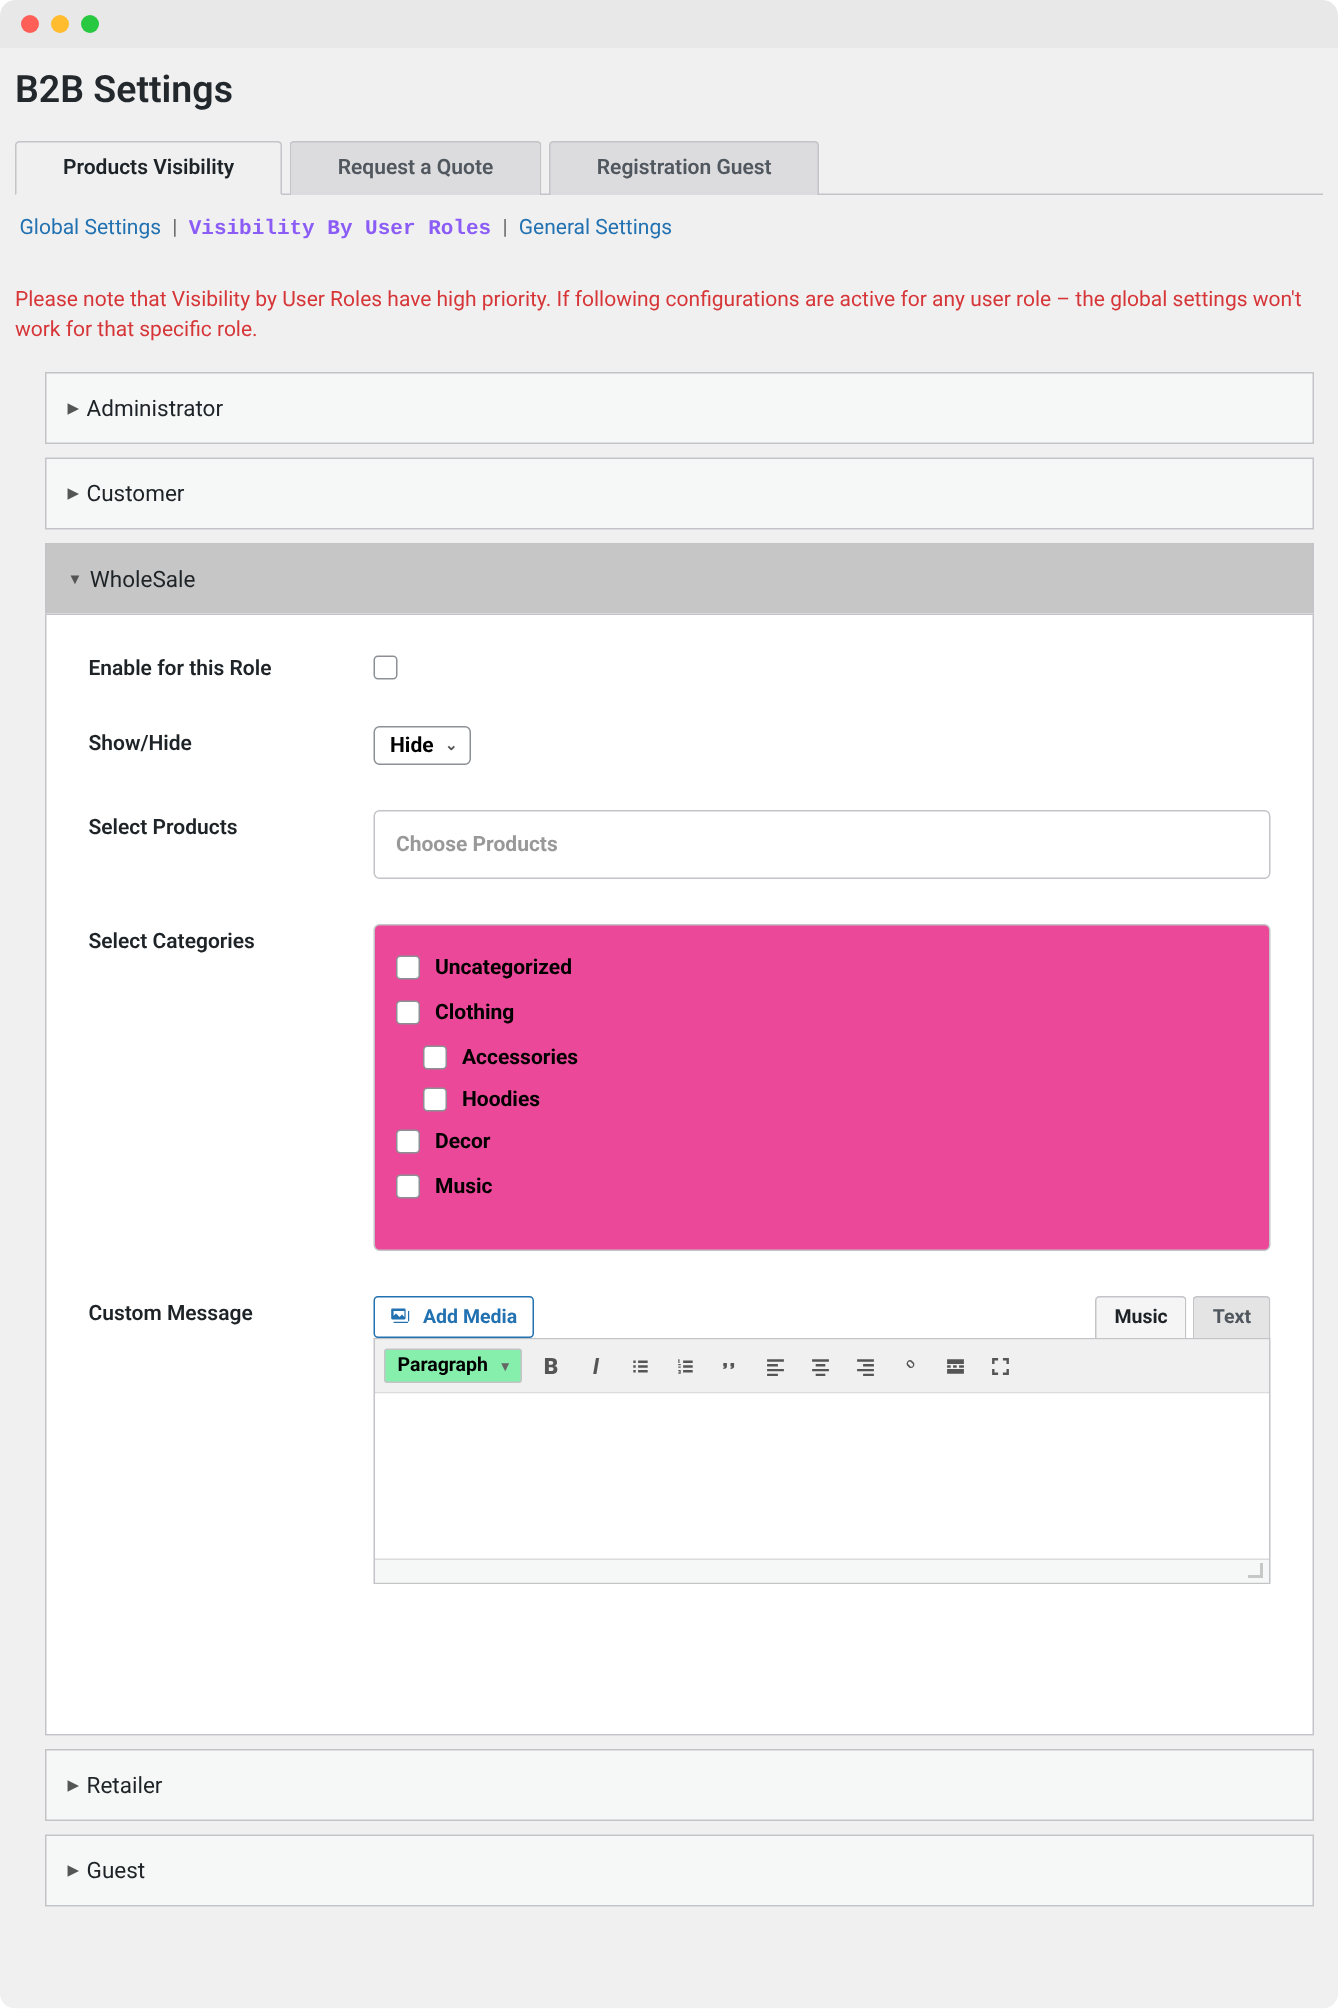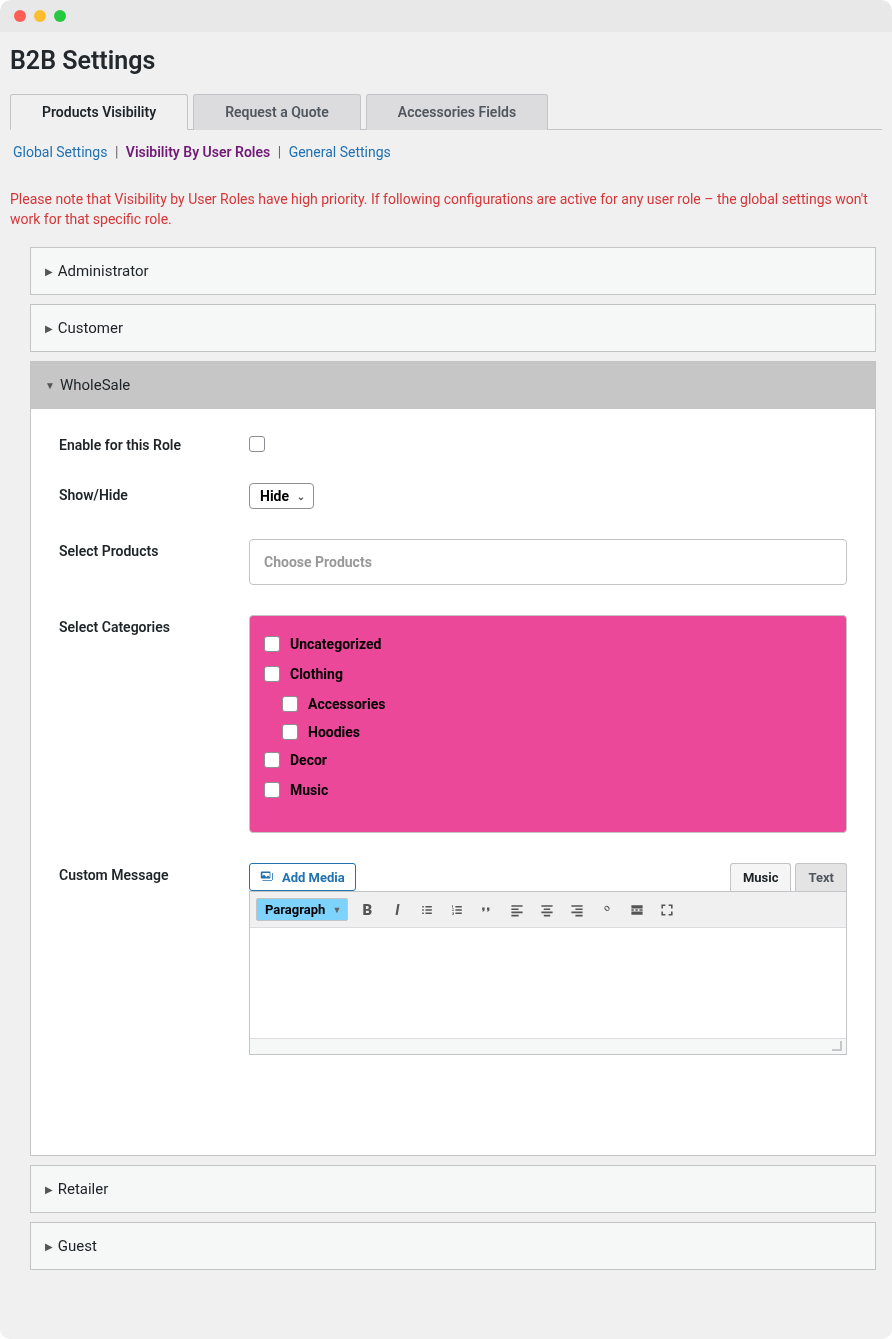--- a/index.html
+++ b/index.html
@@ -60,21 +60,21 @@
   color: #1d2327;
   border-bottom: 1px solid #f0f0f1;
 }
 .sub-nav {
   font-size: 14px;
   margin-bottom: 30px;
   padding-left: 3px;
 }
 .sub-nav a { color: #2271b1; text-decoration: none; cursor: pointer; }
 .sub-nav .sep { color: #666; margin: 0 4px; }
-.sub-nav .current { color: #701a75; font-weight: 600; }
+.sub-nav .current { color: #8b5cf6; font-weight: 600; font-family: Liberation Mono, monospace; }
 .notice {
   color: #d63638;
   font-size: 14px;
   line-height: 1.4;
   margin-bottom: 18px;
 }
 .accordion {
   margin-left: 20px;
   margin-right: 6px;
 }
@@ -200,21 +200,21 @@
 .tmce-bar {
   background: #f0f0f0;
   border-bottom: 1px solid #dcdcde;
   padding: 6px 6px;
   display: flex;
   align-items: center;
   gap: 10px;
 }
 .para-select {
   border: 1px solid #c3c4c7;
-  background: #7dd3fc;
+  background: #86efac;
   padding: 3px 22px 3px 8px;
   font-size: 13px;
   border-radius: 2px;
   position: relative;
   cursor: pointer;
 }
 .para-select .tri { position: absolute; right: 6px; top: 6px; font-size: 9px; color: #666;}
 .tmce-icons { display: flex; gap: 12px; color: #555; }
 .tmce-icons span { cursor: pointer; width: 18px; text-align: center; font-size: 15px; display:inline-flex; align-items:center; justify-content:center;}
 .tmce-content {
@@ -246,21 +246,21 @@
   <div class="traffic-light yellow"></div>
   <div class="traffic-light green"></div>
 </div>
 
 <div class="content-area">
   <h1>B2B Settings</h1>
 
   <div class="tabs-nav">
     <div class="tab active">Products Visibility</div>
     <div class="tab">Request a Quote</div>
-    <div class="tab">Accessories Fields</div>
+    <div class="tab">Registration Guest</div>
   </div>
 
   <div class="sub-nav">
     <a>Global Settings</a>
     <span class="sep">|</span>
     <span class="current">Visibility By User Roles</span>
     <span class="sep">|</span>
     <a>General Settings</a>
   </div>
 

